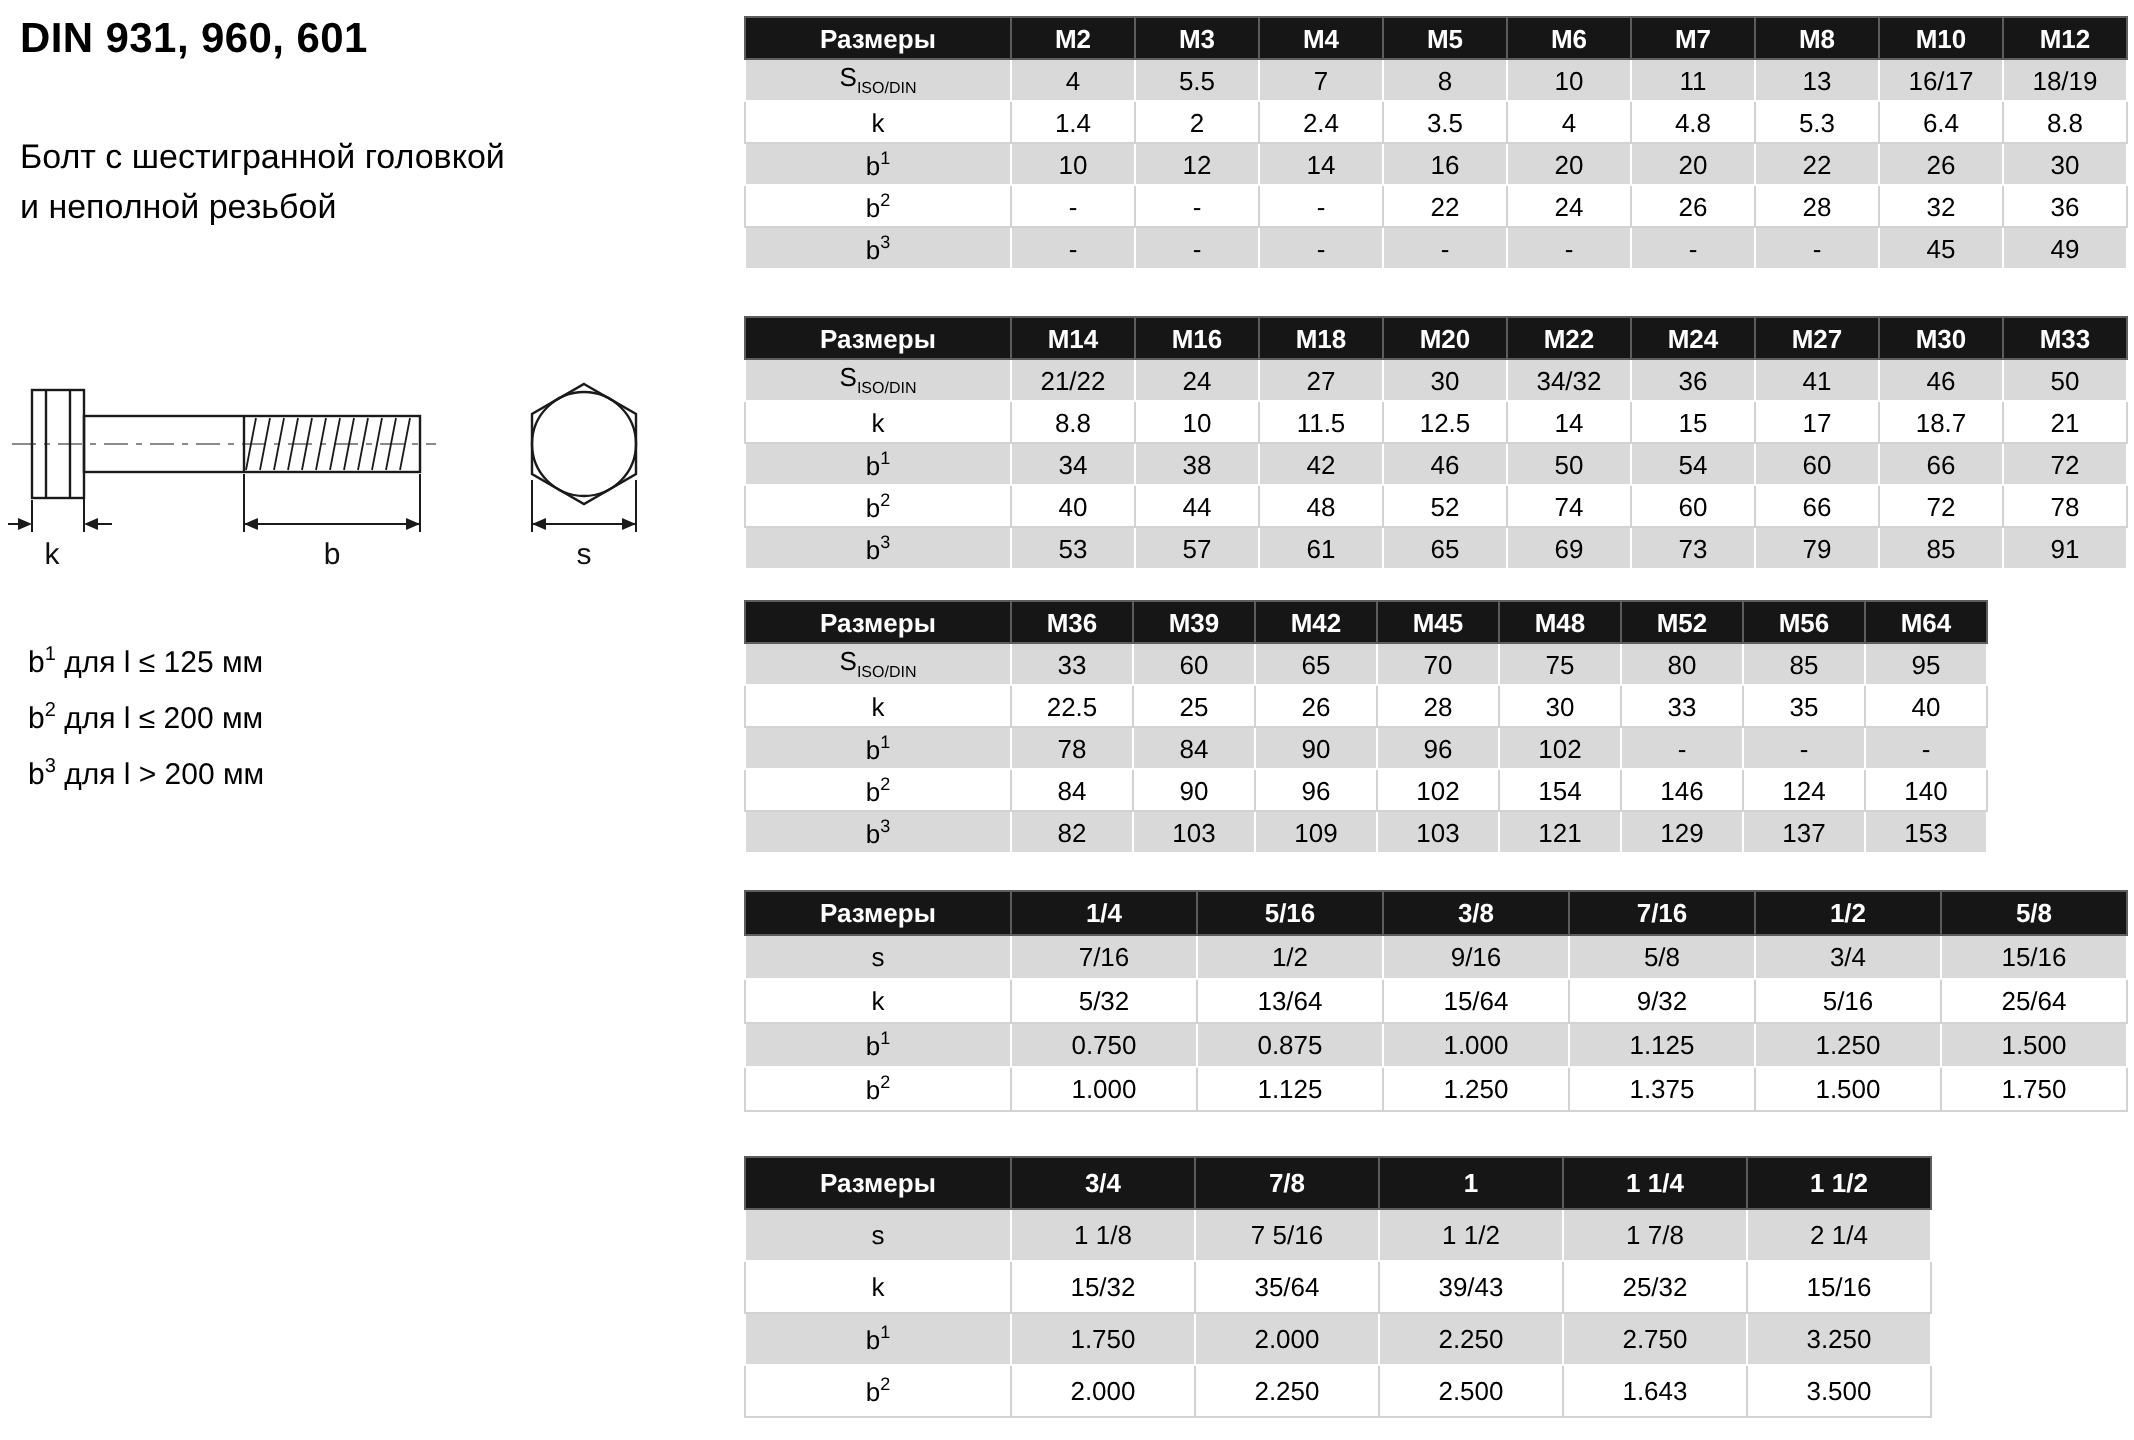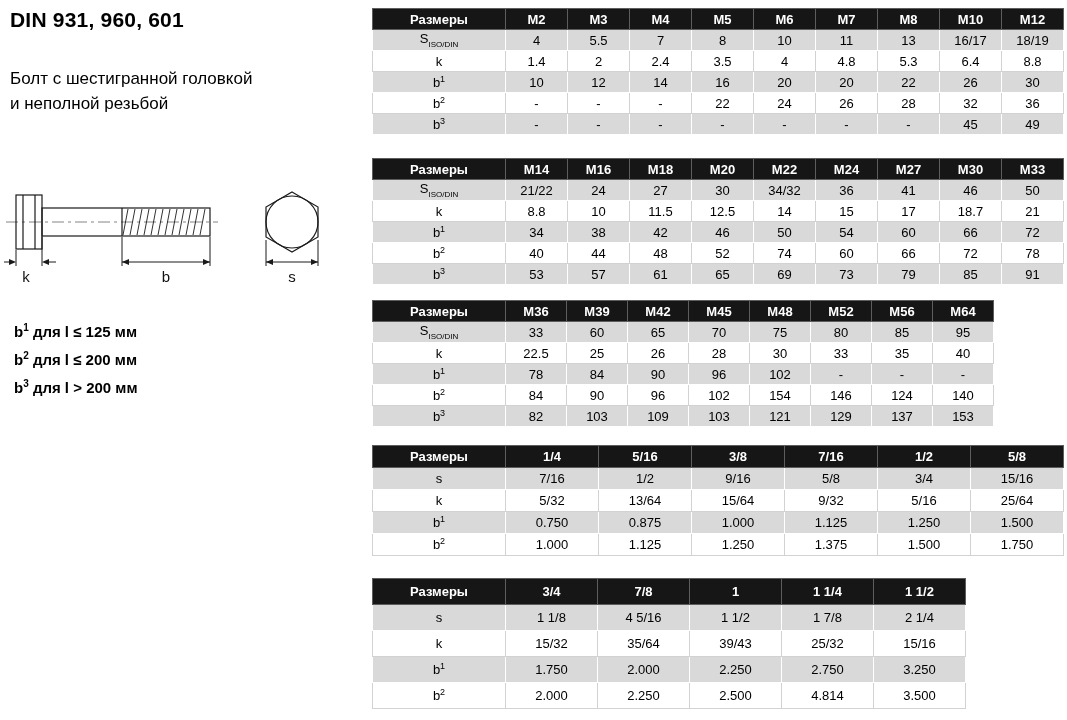--- a/index.html
+++ b/index.html
@@ -10,21 +10,21 @@
     color: #000;
     font-family: "Liberation Sans", "DejaVu Sans", sans-serif;
     position: relative;
     overflow: hidden;
   }
   .left-panel { position: absolute; left: 10px; top: 6px; width: 356px; }
   .page-title { font-size: 21px; font-weight: bold; line-height: 1.3; letter-spacing: 0.2px; }
   .page-subtitle { margin-top: 34px; font-size: 17px; line-height: 1.45; }
   .drawing { position: absolute; left: 4px; top: 190px; }
   .notes { position: absolute; left: 14px; top: 322px; font-size: 15px; }
-  .note { margin-bottom: 10px; font-weight: bold; }
+  .note { margin-bottom: 10px; }
   .note sup { font-size: 10px; }
 
   .tables { position: absolute; left: 372px; top: 0; width: 695px; height: 720px; }
   table.dim-table {
     position: absolute; left: 0;
     border-collapse: collapse;
     table-layout: fixed;
     font-size: 13px;
   }
   .dim-table th, .dim-table td {
@@ -456,21 +456,21 @@
           <th>7/8</th>
           <th>1</th>
           <th>1 1/4</th>
           <th>1 1/2</th>
         </tr>
       </thead>
       <tbody>
         <tr class="gray" style="height: 26px;">
           <td class="rowlabel"><span>s</span></td>
           <td>1 1/8</td>
-          <td>4 5/16</td>
+          <td>7 5/16</td>
           <td>1 1/2</td>
           <td>1 7/8</td>
           <td>2 1/4</td>
         </tr>
         <tr class="white" style="height: 26px;">
           <td class="rowlabel"><span>k</span></td>
           <td>15/32</td>
           <td>35/64</td>
           <td>39/43</td>
           <td>25/32</td>
@@ -482,18 +482,18 @@
           <td>2.000</td>
           <td>2.250</td>
           <td>2.750</td>
           <td>3.250</td>
         </tr>
         <tr class="white" style="height: 26px;">
           <td class="rowlabel"><span>b</span><sup>2</sup></td>
           <td>2.000</td>
           <td>2.250</td>
           <td>2.500</td>
-          <td>4.814</td>
+          <td>1.643</td>
           <td>3.500</td>
         </tr>
       </tbody>
     </table>
   </div>
 
 </body></html>

